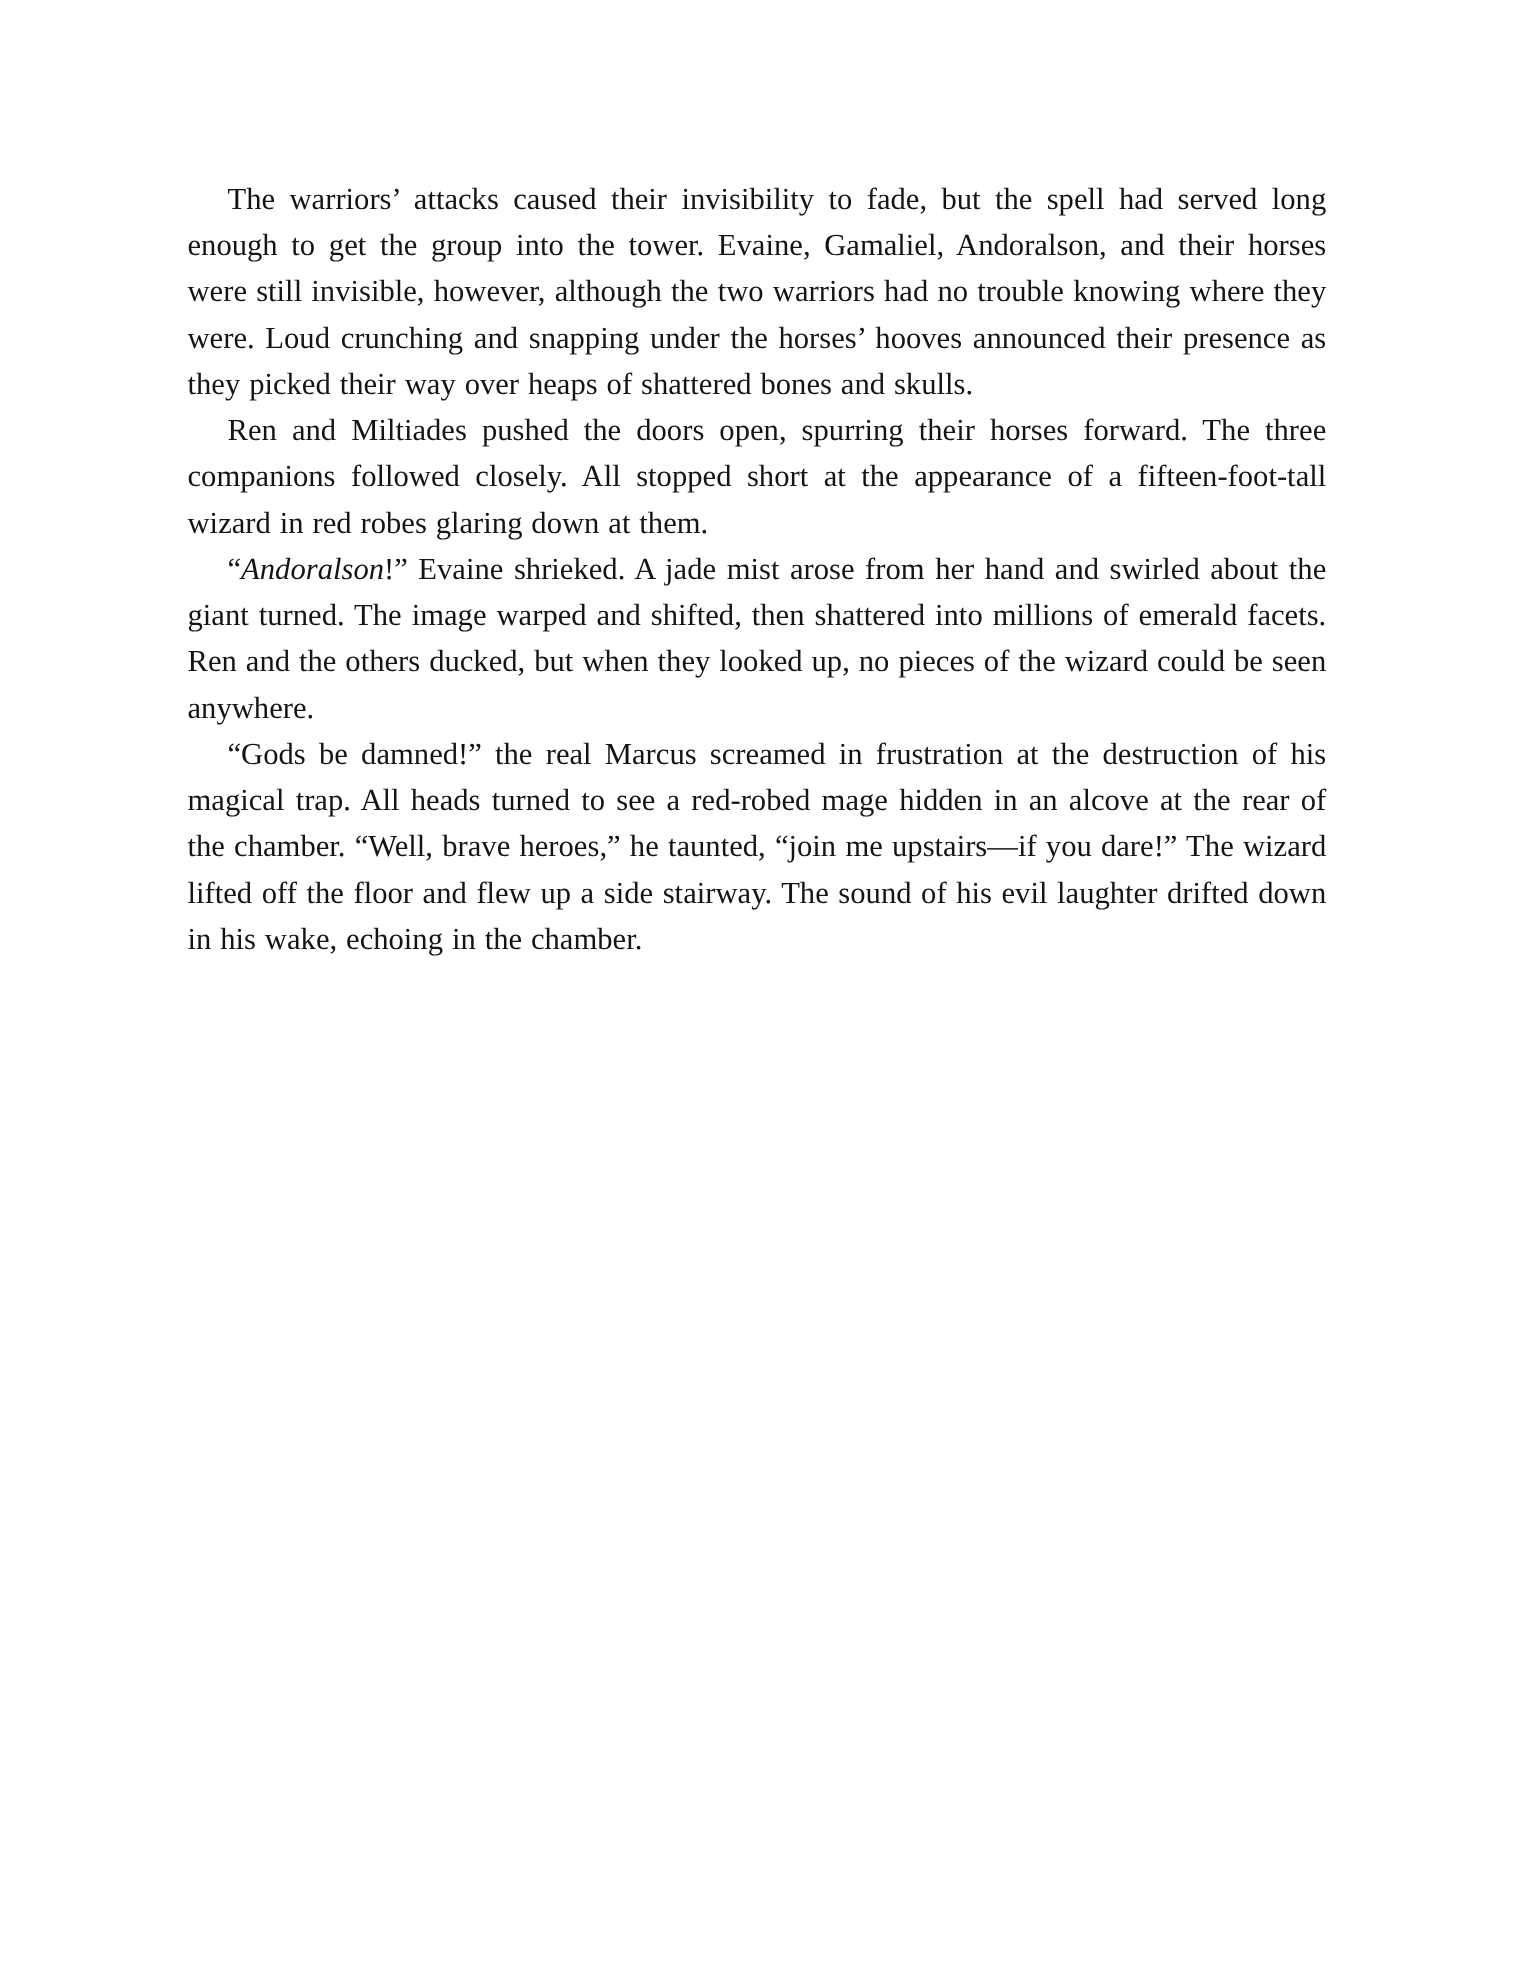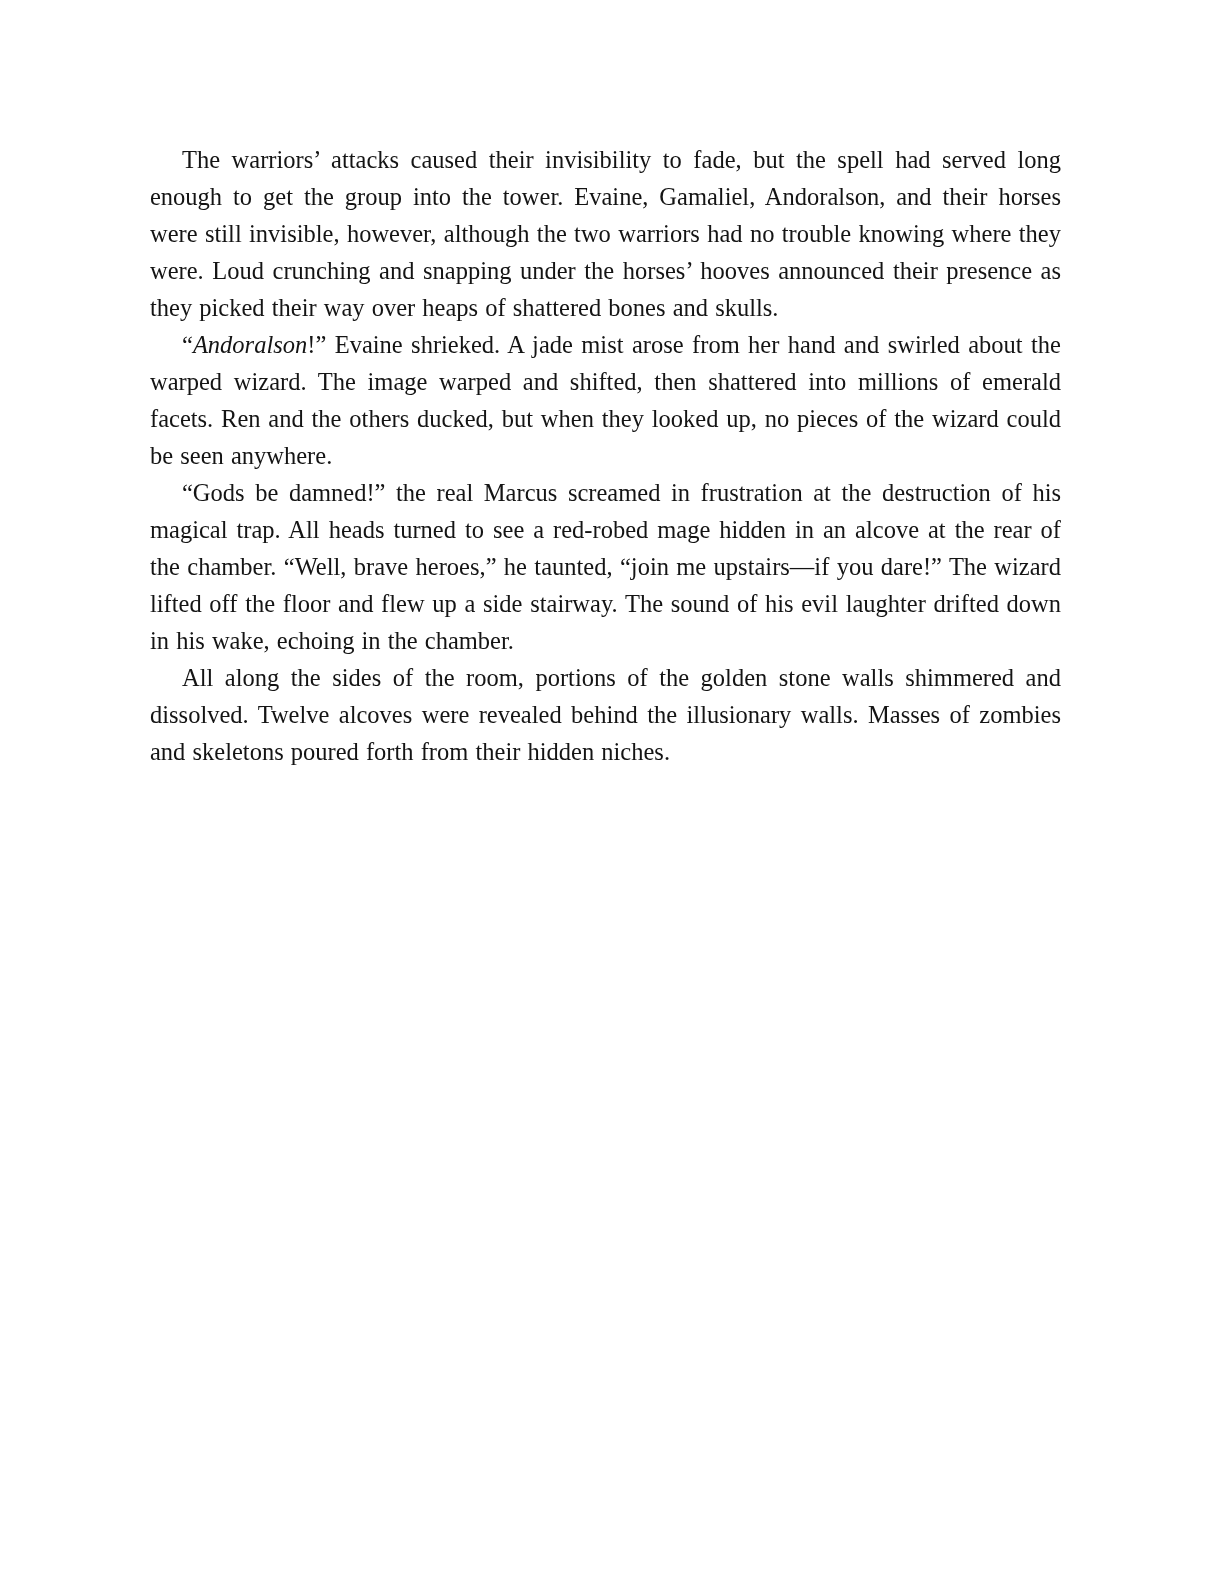--- a/index.html
+++ b/index.html
@@ -29,17 +29,17 @@
   .text-block .italic {
     font-style: italic;
   }
 </style>
 </head>
 <body>
 
 <div class="page">
   <div class="text-block" id="text-block">
       <p><span>The warriors’ attacks caused their invisibility to fade, but the spell had served long enough to get the group into the tower. Evaine, Gamaliel, Andoralson, and their horses were still invisible, however, although the two warriors had no trouble knowing where they were. Loud crunching and snapping under the horses’ hooves announced their presence as they picked their way over heaps of shattered bones and skulls.</span></p>
-      <p><span>“</span><span class="italic">Andoralson</span><span>!” Evaine shrieked. A jade mist arose from her hand and swirled about the warped wizard. The image warped and shifted, then shattered into millions of emerald facets. Ren and the others ducked, but when they looked up, no pieces of the wizard could be seen anywhere.</span></p>
+      <p><span>Ren and Miltiades pushed the doors open, spurring their horses forward. The three companions followed closely. All stopped short at the appearance of a fifteen-foot-tall wizard in red robes glaring down at them.</span></p>
+      <p><span>“</span><span class="italic">Andoralson</span><span>!” Evaine shrieked. A jade mist arose from her hand and swirled about the giant turned. The image warped and shifted, then shattered into millions of emerald facets. Ren and the others ducked, but when they looked up, no pieces of the wizard could be seen anywhere.</span></p>
       <p><span>“Gods be damned!” the real Marcus screamed in frustration at the destruction of his magical trap. All heads turned to see a red-robed mage hidden in an alcove at the rear of the chamber. “Well, brave heroes,” he taunted, “join me upstairs—if you dare!” The wizard lifted off the floor and flew up a side stairway. The sound of his evil laughter drifted down in his wake, echoing in the chamber.</span></p>
-      <p><span>All along the sides of the room, portions of the golden stone walls shimmered and dissolved. Twelve alcoves were revealed behind the illusionary walls. Masses of zombies and skeletons poured forth from their hidden niches.</span></p>
     </div>
 </div>
 
 </body></html>

